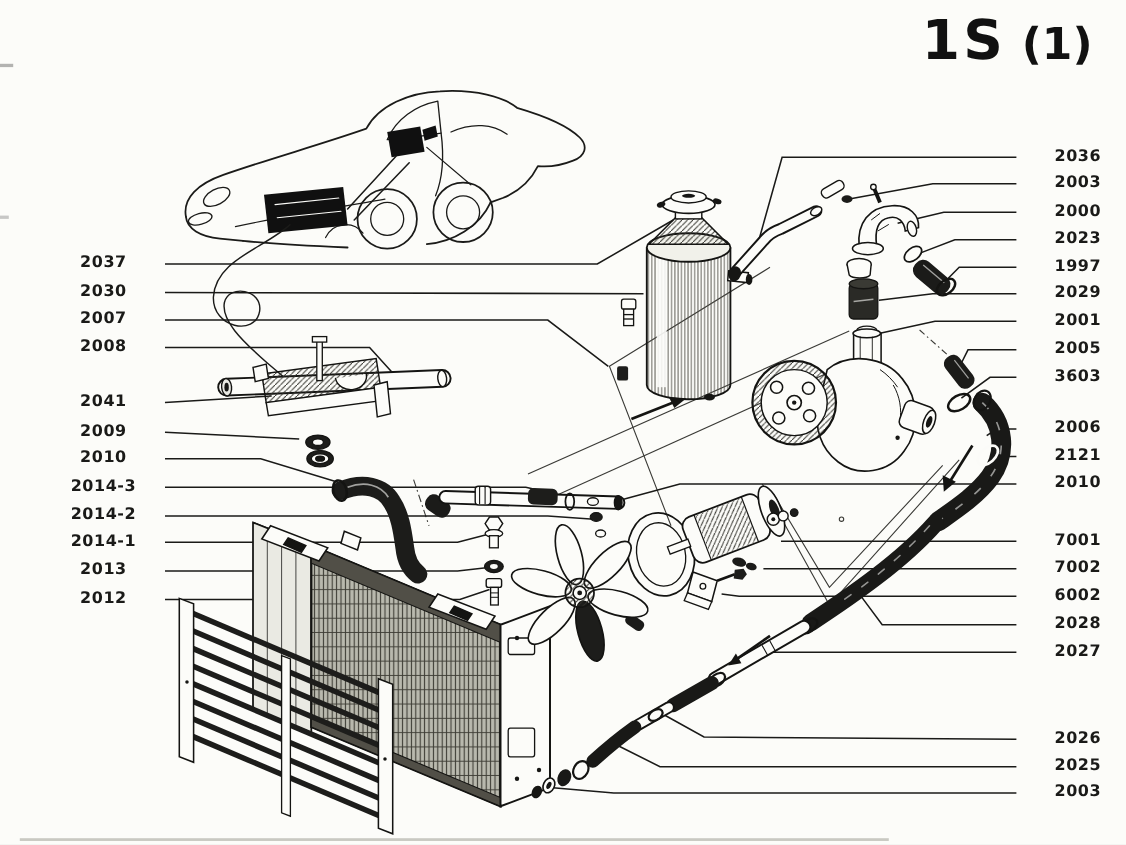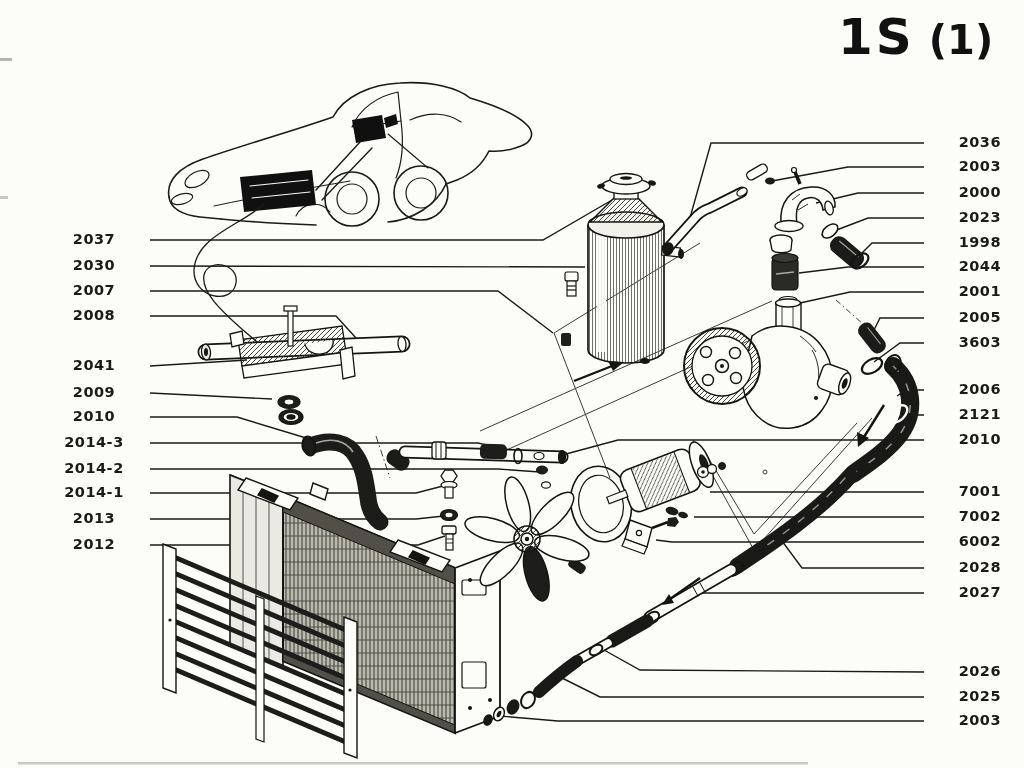--- a/index.html
+++ b/index.html
@@ -432,22 +432,22 @@
 <div class="plabel pl-left" style="top:434px">2014-3</div>
 <div class="plabel pl-left" style="top:460px">2014-2</div>
 <div class="plabel pl-left" style="top:484px">2014-1</div>
 <div class="plabel pl-left" style="top:510px">2013</div>
 <div class="plabel pl-left" style="top:536px">2012</div>
 
 <div class="plabel pl-right" style="top:134px">2036</div>
 <div class="plabel pl-right" style="top:158px">2003</div>
 <div class="plabel pl-right" style="top:184px">2000</div>
 <div class="plabel pl-right" style="top:209px">2023</div>
-<div class="plabel pl-right" style="top:234px">1998</div>
-<div class="plabel pl-right" style="top:258px">2044</div>
+<div class="plabel pl-right" style="top:234px">1997</div>
+<div class="plabel pl-right" style="top:258px">2029</div>
 <div class="plabel pl-right" style="top:283px">2001</div>
 <div class="plabel pl-right" style="top:309px">2005</div>
 <div class="plabel pl-right" style="top:334px">3603</div>
 <div class="plabel pl-right" style="top:381px">2006</div>
 <div class="plabel pl-right" style="top:406px">2121</div>
 <div class="plabel pl-right" style="top:431px">2010</div>
 <div class="plabel pl-right" style="top:483px">7001</div>
 <div class="plabel pl-right" style="top:508px">7002</div>
 <div class="plabel pl-right" style="top:533px">6002</div>
 <div class="plabel pl-right" style="top:559px">2028</div>

